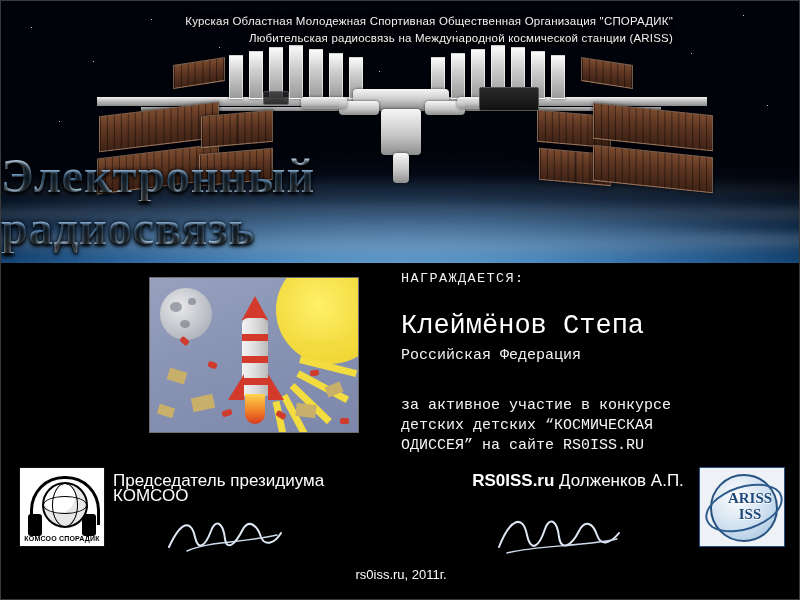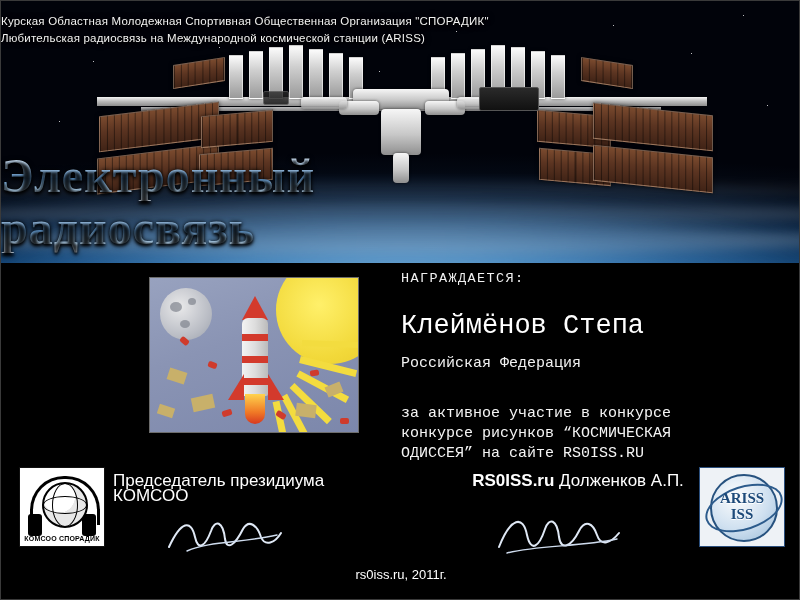--- a/index.html
+++ b/index.html
@@ -102,23 +102,24 @@
     background: linear-gradient(180deg,#2a2a2a,#111);
     border: 1px solid #555;
     border-radius: 2px;
   }
 
   
   .header {
     position: absolute;
     left: 0; top: 12px;
     width: 640px;
-    text-align: left;
+    text-align: right;
     z-index: 6;
     line-height: 1.45;
+    padding-left: 32px;
   }
   .header div {
     color: #f2f2f2;
     font-size: 11.5px;
     letter-spacing: .2px;
     text-shadow: 0 1px 2px #000, 0 0 6px #000;
   }
 
   
   .title-wrap {
@@ -236,21 +237,21 @@
     font-size: 13.5px;
     letter-spacing: 1.4px;
     color: #f0f0f0;
   }
   .award-name {
     margin-top: 25px;
     font-size: 27px;
     color: #ffffff;
   }
   .award-country {
-    margin-top: 14px;
+    margin-top: 6px;
     font-size: 15px;
     color: #f2f2f2;
   }
   .award-reason {
     margin-top: 32px;
     font-size: 15px;
     line-height: 20px;
     color: #f5f5f5;
   }
 
@@ -318,20 +319,21 @@
   }
   .lr-ariss {
     position: absolute; left: 10px; top: 22px; width: 64px;
     text-align: center;
     font-family: "Liberation Serif", serif;
     font-weight: bold;
     color: #1d4a7a;
     font-size: 15px;
     line-height: 16px;
     text-shadow: 0 1px 0 #fff;
+    padding-left: 8px;
   }
 
   .footer {
     position: absolute;
     left: 0; top: 566px;
     width: 800px;
     text-align: center;
     color: #ffffff;
     font-size: 13px;
   }
@@ -461,21 +463,21 @@
     <div class="dw-red" style="left:30px;top:60px;width:9px;height:6px;transform:rotate(40deg);"></div>
     <div class="dw-red" style="left:190px;top:140px;width:9px;height:6px;"></div>
   </div>
 
   <div class="award">
     <div class="award-label">НАГРАЖДАЕТСЯ:</div>
     <div class="award-name">Клеймёнов Степа</div>
     <div class="award-country">Российская Федерация</div>
     <div class="award-reason">
       <div>за активное участие в конкурсе</div>
-      <div>конкурсе рисунков “КОСМИЧЕСКАЯ</div>
+      <div>детских детских “КОСМИЧЕСКАЯ</div>
       <div>ОДИССЕЯ” на сайте RS0ISS.RU</div>
     </div>
   </div>
 
   <div class="logo-left">
     <div class="ll-phone"></div>
     <div class="ll-cup" style="left:8px;"></div>
     <div class="ll-cup" style="left:62px;"></div>
     <div class="ll-globe">
       <div class="ll-mer" style="left:8px;top:-1px;width:24px;height:42px;"></div>

